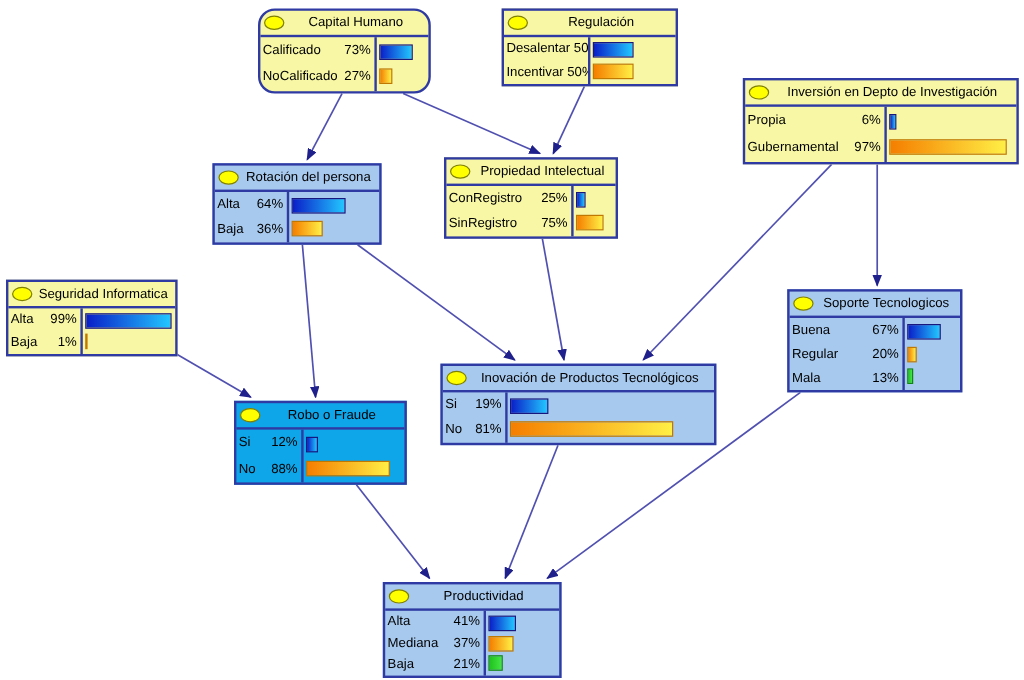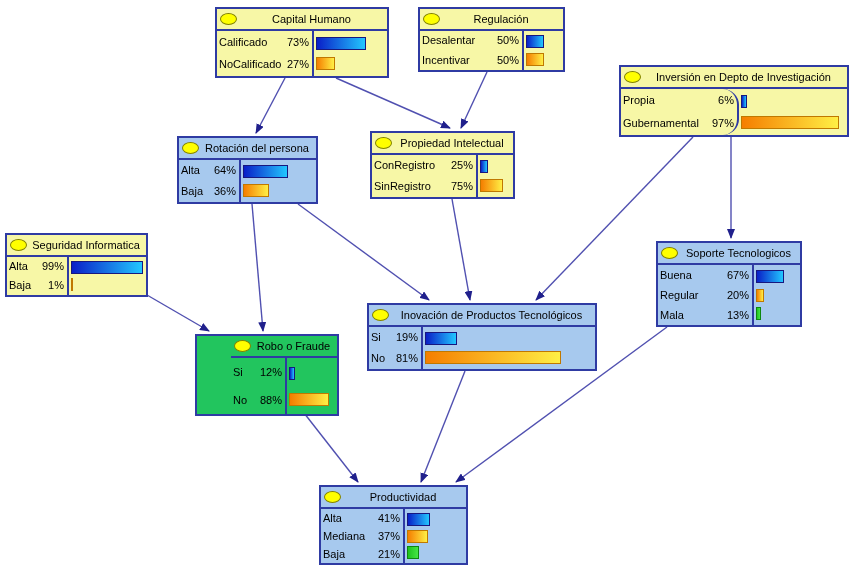--- a/index.html
+++ b/index.html
@@ -34,21 +34,21 @@
       <line x1="693" y1="137" x2="536" y2="300" stroke="#5050B0" stroke-width="1.4" marker-end="url(#arrowhead)"></line>
       <line x1="252" y1="204" x2="263" y2="331" stroke="#5050B0" stroke-width="1.4" marker-end="url(#arrowhead)"></line>
       <line x1="298" y1="204" x2="429" y2="300" stroke="#5050B0" stroke-width="1.4" marker-end="url(#arrowhead)"></line>
       <line x1="147" y1="295" x2="209" y2="331" stroke="#5050B0" stroke-width="1.4" marker-end="url(#arrowhead)"></line>
       <line x1="452" y1="199" x2="470" y2="300" stroke="#5050B0" stroke-width="1.4" marker-end="url(#arrowhead)"></line>
       <line x1="667" y1="327" x2="456" y2="482" stroke="#5050B0" stroke-width="1.4" marker-end="url(#arrowhead)"></line>
       <line x1="297" y1="404" x2="358" y2="482" stroke="#5050B0" stroke-width="1.4" marker-end="url(#arrowhead)"></line>
       <line x1="465" y1="371" x2="421" y2="482" stroke="#5050B0" stroke-width="1.4" marker-end="url(#arrowhead)"></line>
     </svg>
   <div id="nodes-layer">
-      <div class="node" style="left: 215px; top: 7px; width: 174px; height: 71px; background: rgb(247, 247, 166);">
+      <div class="node" style="left: 215px; top: 7px; width: 144px; height: 71px; background: rgb(247, 247, 166); border-radius: 14px;">
         <div class="node-title">
           <span class="oval"></span>
           <span class="title-text">Capital Humano</span>
         </div>
         <div class="node-body">
           <div class="labels" style="width: 97px;">
             <div class="label-row">
               <span>Calificado</span>
               <span>73%</span>
             </div>
@@ -66,21 +66,21 @@
             </div>
           </div>
         </div>
       </div>
       <div class="node" style="left: 418px; top: 7px; width: 147px; height: 65px; background: rgb(247, 247, 166);">
         <div class="node-title">
           <span class="oval"></span>
           <span class="title-text">Regulación</span>
         </div>
         <div class="node-body">
-          <div class="labels" style="width: 104px;">
+          <div class="labels" style="width: 72px;">
             <div class="label-row">
               <span>Desalentar</span>
               <span>50%</span>
             </div>
             <div class="label-row">
               <span>Incentivar</span>
               <span>50%</span>
             </div>
           </div>
           <div class="bars">
@@ -92,21 +92,21 @@
             </div>
           </div>
         </div>
       </div>
       <div class="node" style="left: 619px; top: 65px; width: 230px; height: 72px; background: rgb(247, 247, 166);">
         <div class="node-title">
           <span class="oval"></span>
           <span class="title-text">Inversión en Depto de Investigación</span>
         </div>
         <div class="node-body">
-          <div class="labels" style="width: 118px; border-radius: 16px;">
+          <div class="labels" style="width: 118px;">
             <div class="label-row">
               <span>Propia</span>
               <span>6%</span>
             </div>
             <div class="label-row">
               <span>Gubernamental</span>
               <span>97%</span>
             </div>
           </div>
           <div class="bars">
@@ -223,21 +223,21 @@
             </div>
             <div class="bar-row">
               <div class="bar" style="width: 20%; background: linear-gradient(90deg, rgb(245, 126, 0), rgb(255, 239, 69)); border-color: rgb(192, 120, 0);"></div>
             </div>
             <div class="bar-row">
               <div class="bar" style="width: 13%; background: linear-gradient(90deg, rgb(31, 194, 31), rgb(68, 230, 68)); border-color: rgb(14, 135, 14);"></div>
             </div>
           </div>
         </div>
       </div>
-      <div class="node" style="left: 195px; top: 334px; width: 144px; height: 82px; background: #22c55e; padding-left: 34px;">
+      <div class="node" style="left: 195px; top: 334px; width: 144px; height: 70px; background: #0ea5e9;">
         <div class="node-title">
           <span class="oval"></span>
           <span class="title-text">Robo o Fraude</span>
         </div>
         <div class="node-body">
           <div class="labels" style="width: 56px;">
             <div class="label-row">
               <span>Si</span>
               <span>12%</span>
             </div>

